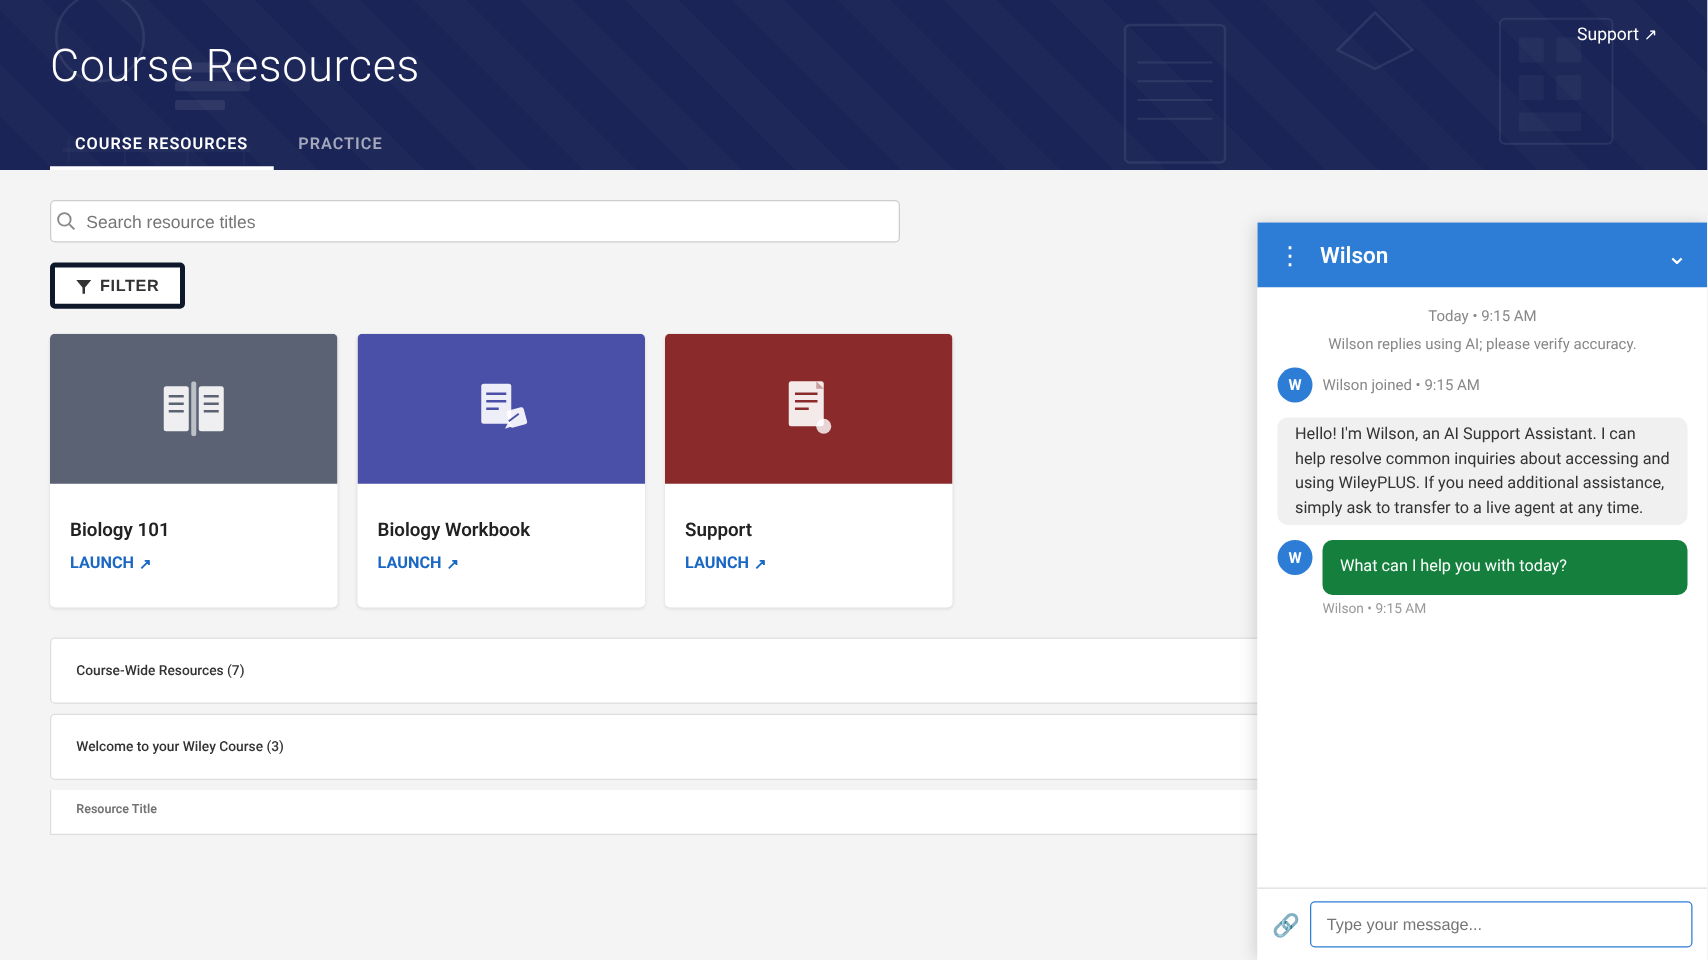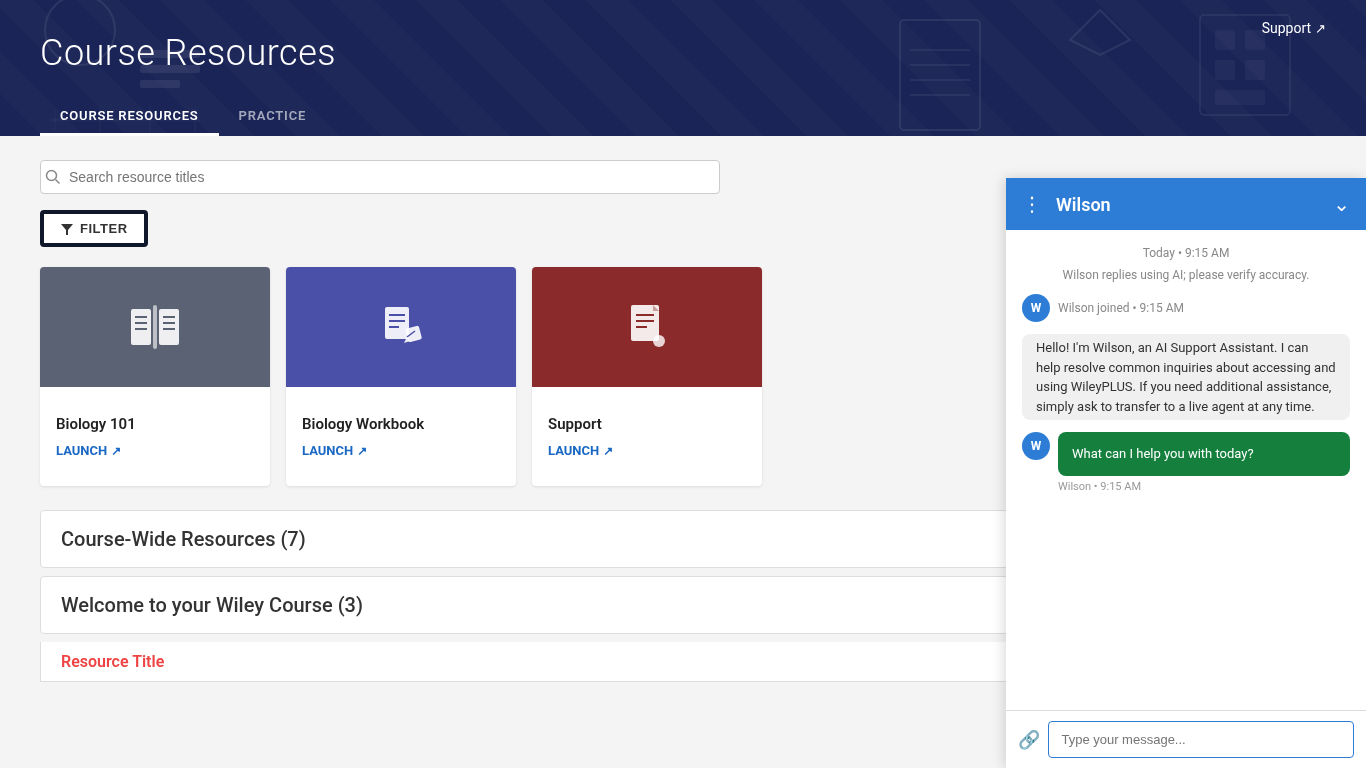--- a/index.html
+++ b/index.html
@@ -160,34 +160,34 @@
       border: 1px solid #ddd;
       border-radius: 4px;
       padding: 16px 20px;
       margin-bottom: 8px;
       display: flex;
       align-items: center;
       justify-content: space-between;
       cursor: pointer;
     }
     .accordion-label {
-      font-size: 20px;
+      font-size: 11px;
       font-weight: 500;
       color: #333;
     }
 
     
     .table-header {
       display: flex;
       background: #fff;
       border: 1px solid #ddd;
       border-top: none;
       padding: 10px 20px;
     }
-    .table-col-title { flex: 1; font-size: 16px; font-weight: 600; color: #ef4444; }
+    .table-col-title { flex: 1; font-size: 10px; font-weight: 600; color: #737373; }
     .table-col-section { width: 200px; font-size: 13px; font-weight: 600; color: #555; }
 
     
     .chat-panel {
       position: fixed;
       right: 0; top: 178px;
       width: 360px;
       bottom: 0;
       background: #fff;
       box-shadow: -2px 0 12px rgba(0,0,0,0.15);

